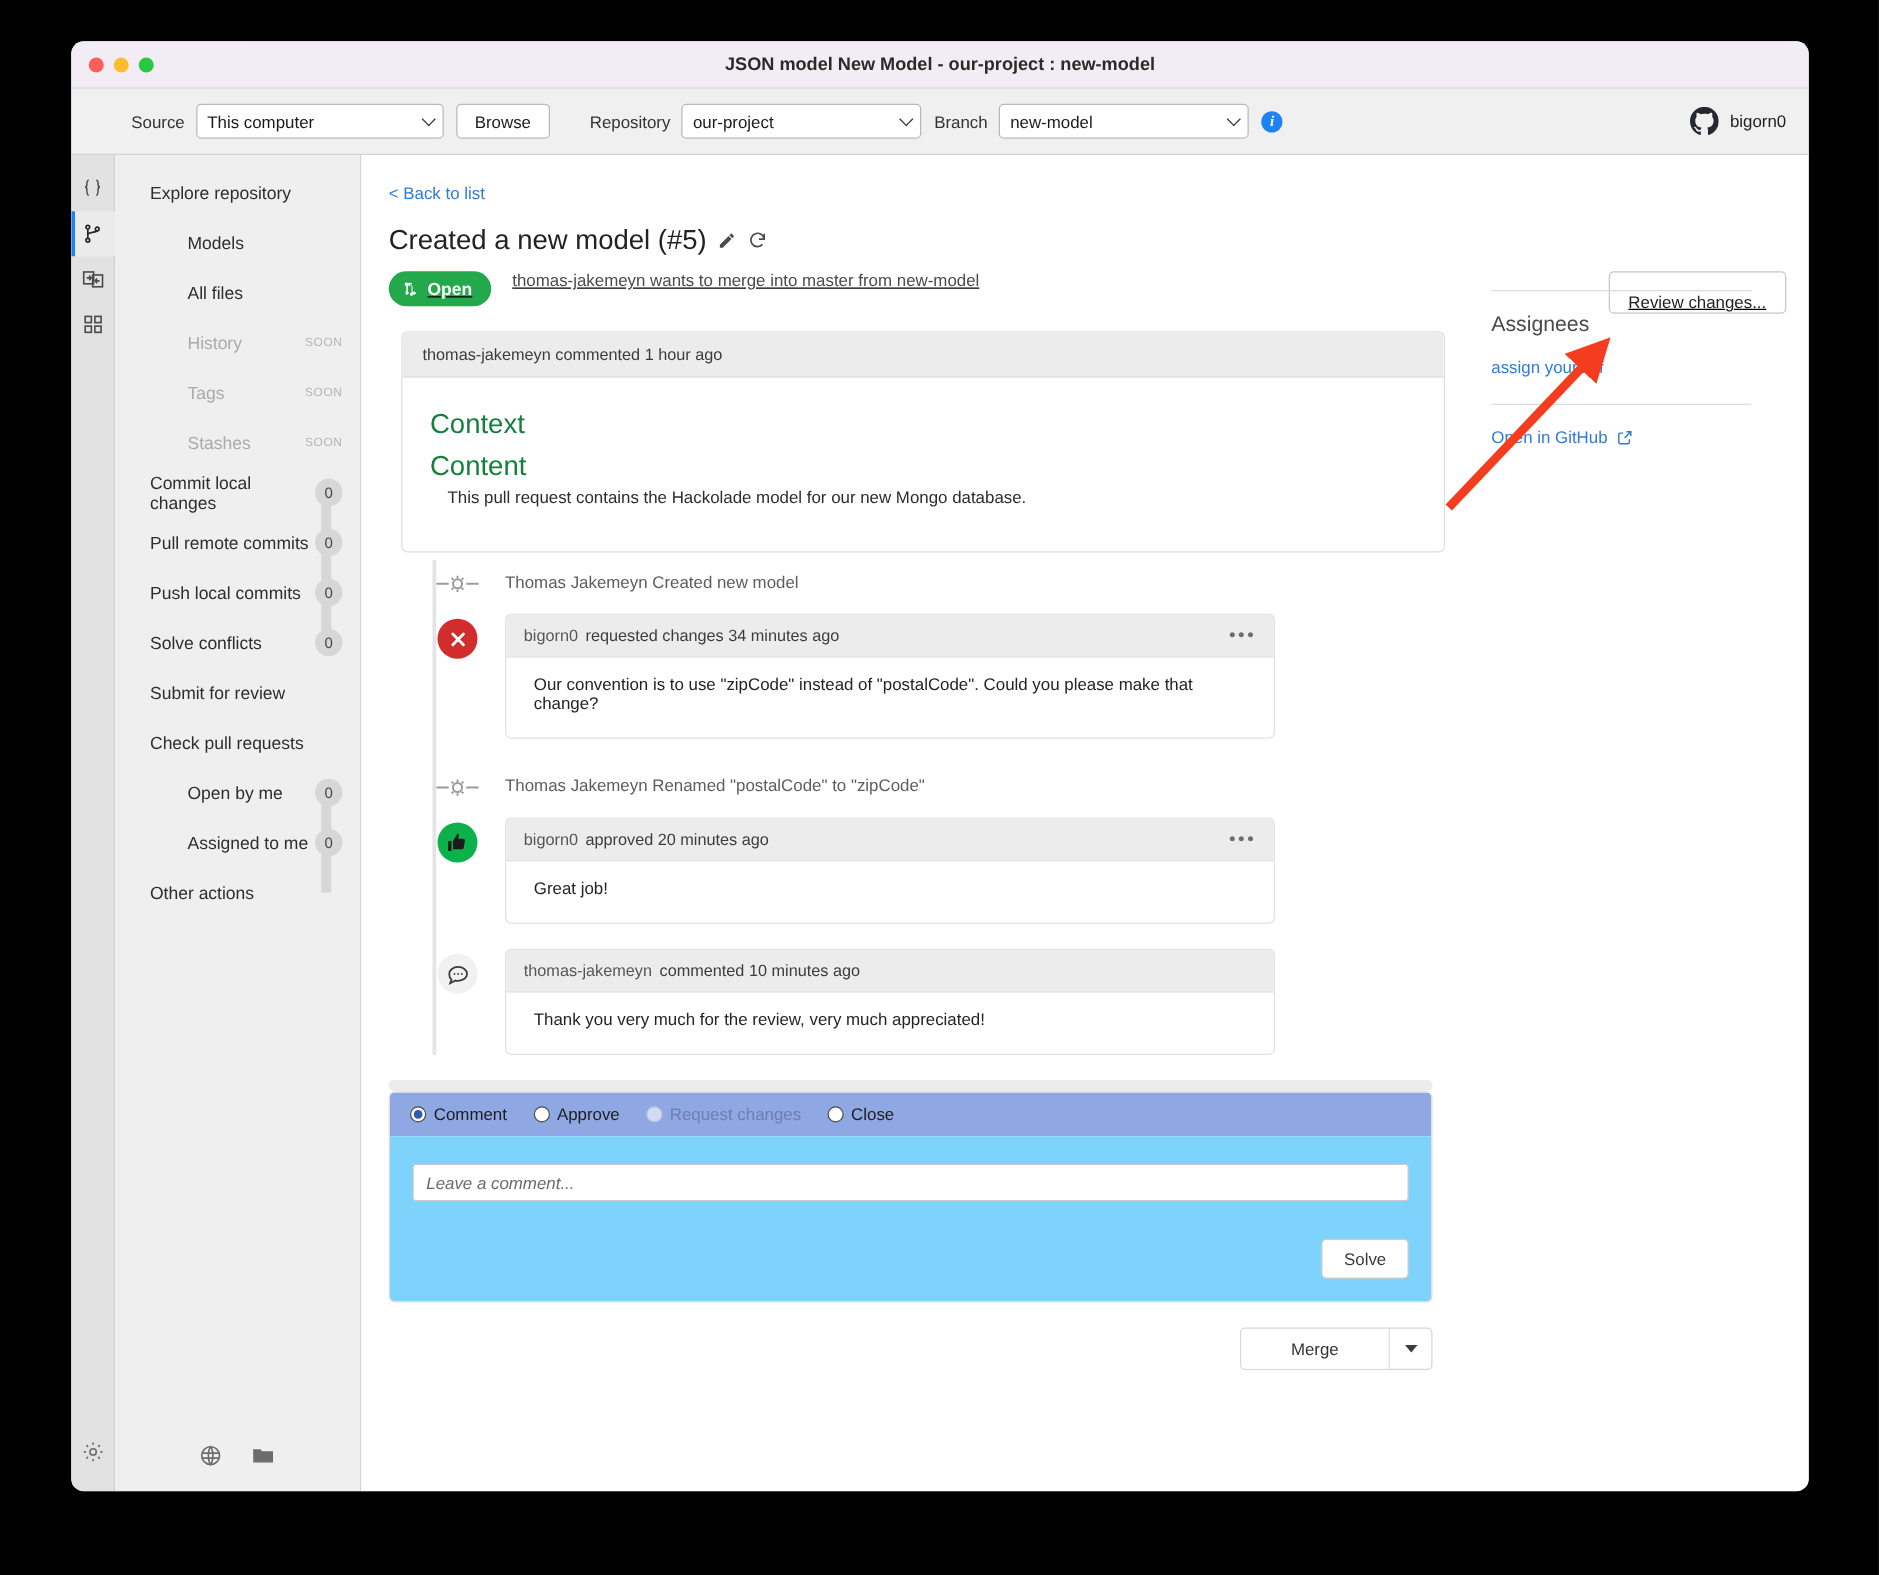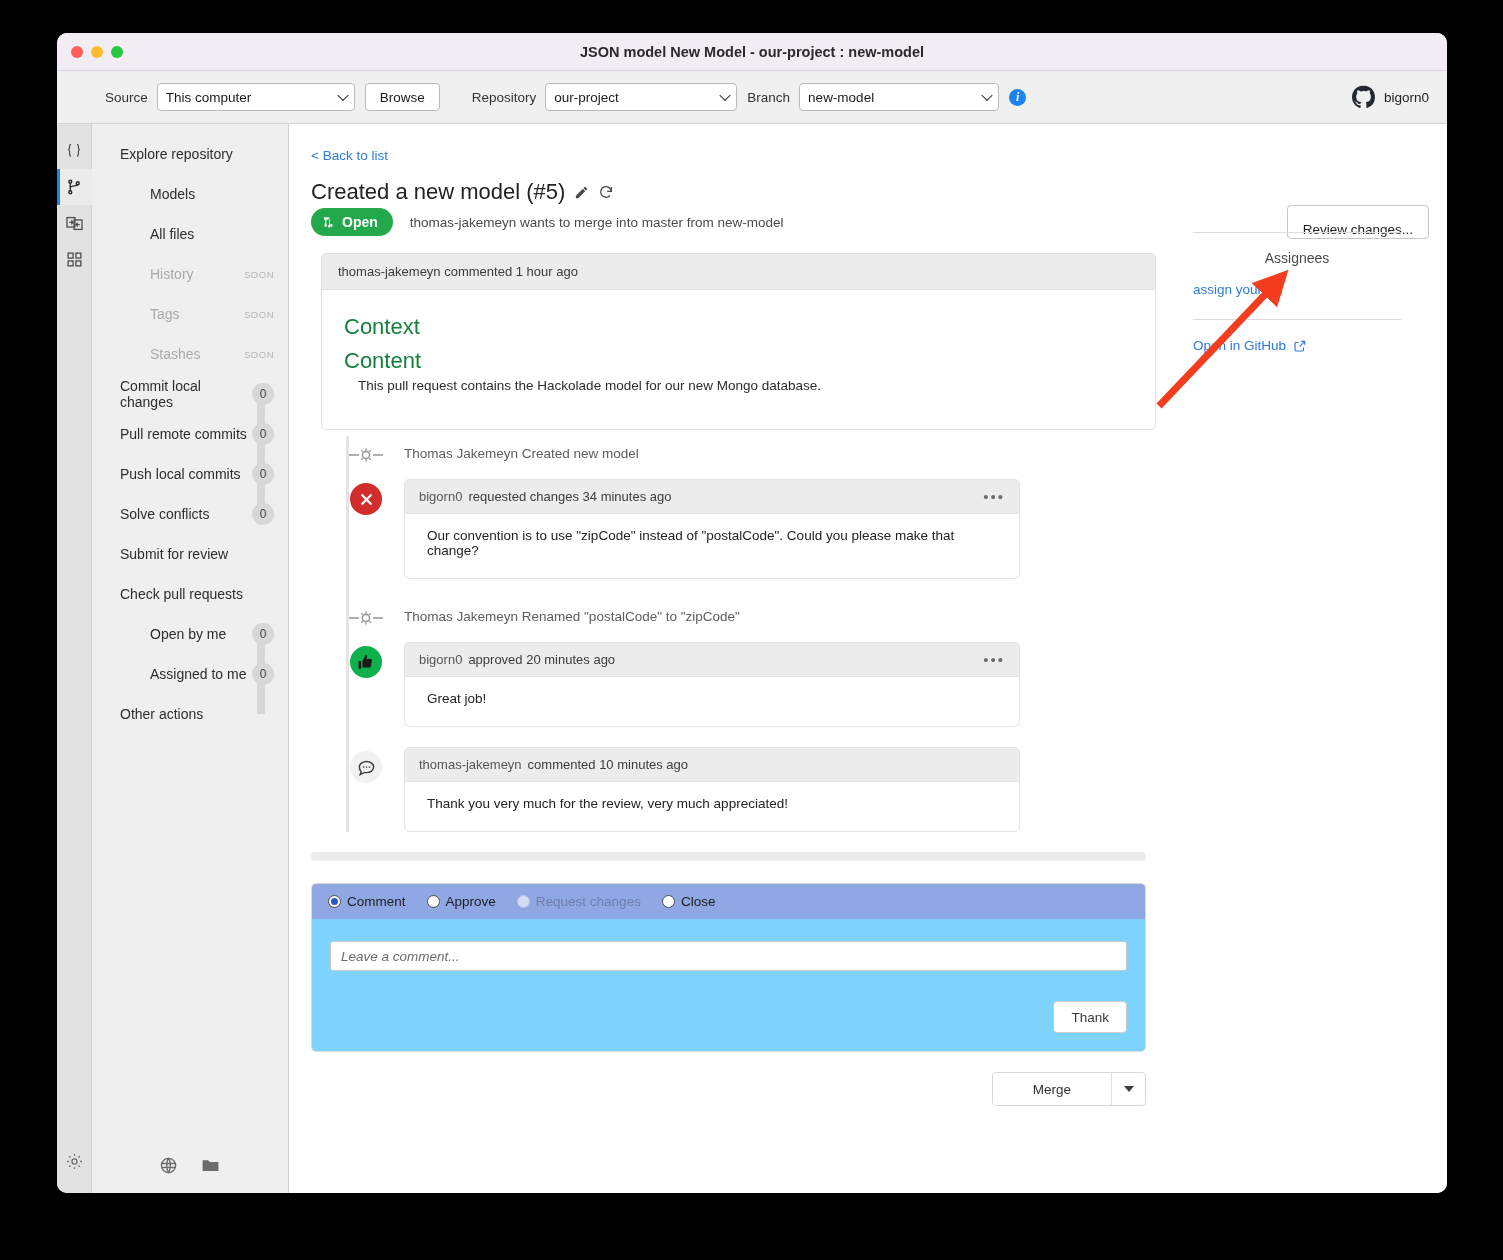--- a/index.html
+++ b/index.html
@@ -144,21 +144,21 @@
     flex: 1; background: #ffffff; position: relative;
     padding: 22px 0 0 0; overflow: hidden;
   }
   .main-inner { padding-left: 22px; padding-right: 18px; }
   .back-link {
     font-size: 13.5px; color: #2f7bd6; cursor: pointer; display:inline-block;
   }
   .pr-title-row { display: flex; align-items: center; gap: 9px; margin-top: 15px; }
   .pr-title { font-size: 22px; color: #222; font-weight: normal; }
   .ico-btn { color:#4a4a4a; cursor:pointer; display:flex; align-items:center; }
-  .status-row { display: flex; align-items: center; margin-top: 0; }
+  .status-row { display: flex; margin-top: 12px; text-decoration: underline; }
   .open-badge {
     background: #23a84c; color: #fff;
     border-radius: 14px; height: 28px; padding: 0 15px 0 11px;
     display: flex; align-items: center; gap: 7px;
     font-size: 14px; font-weight: bold;
   }
   .merge-text { font-size: 13.5px; color: #4a4a4a; margin-left: 17px; }
   .review-btn {
     margin-left: auto;
     height: 30px; padding: 16px 15px;
@@ -213,21 +213,21 @@
   .ci-green { background: #0db14b; }
   .ci-grey { background: #f1f1f1; }
   .commit-node { width: 40px; height: 22px; display:flex; align-items:center; justify-content:center; }
   
   .hscroll {
     margin-top: 12px; width: 835px; height: 9px;
     background: #ececec; border-radius: 4px;
   }
   
   .form-card {
-    margin-top: 22px; width: 835px;
+    width: 835px;
     border: 1px solid #dcdcdc; border-radius: 5px; overflow: hidden;
   }
   .form-head {
     background: #8fa8e4; padding: 10px 16px;
     display: flex; align-items: center; gap: 7px;
     font-size: 13.5px; color: #1d1d1d;
   }
   .radio {
     width: 13px; height: 13px; border-radius: 50%;
     border: 1.5px solid #4d4d4d; background: #fff;
@@ -275,21 +275,21 @@
   .caret-dn {
     width: 0; height: 0; border-left: 5px solid transparent;
     border-right: 5px solid transparent; border-top: 6px solid #3c3c3c;
   }
   
   .right-panel {
     position: absolute; right: 46px; top: 108px; width: 208px;
   }
   .rp-rule { height: 1px; background: #dcdcdc; }
   .rp-block { padding: 17px 0 22px 0; }
-  .rp-title { font-size: 14px; color: #4a4a4a; margin-bottom: 16px; text-align: center; }
+  .rp-title { font-size: 17px; color: #4a4a4a; margin-bottom: 16px; }
   .rp-link { font-size: 13.5px; color: #2f7bd6; cursor: pointer; }
   .rp-link2 { font-size: 13.5px; color: #2f7bd6; cursor: pointer; display:flex; align-items:center; gap:7px; padding-top: 18px;}
   
   .arrow-svg { position: absolute; left: 1090px; top: 225px; pointer-events: none; }
 </style>
 </head>
 <body>
 
 <div class="window">
 
@@ -598,21 +598,21 @@
                 <span class="radio-lbl dim">Request changes</span>
               </span>
               <span class="rwrap">
                 <span class="radio"></span>
                 <span class="radio-lbl">Close</span>
               </span>
             </div>
           <div class="form-body">
             <input class="comment-input" type="text" placeholder="Leave a comment..." style="">
             <div class="submit-row">
-              <button class="submit-btn">Thank</button>
+              <button class="submit-btn">Solve</button>
             </div>
           </div>
         </div>
 
         <div class="merge-row">
           <div class="merge-btn">
             <button class="merge-main">Merge</button>
             <div class="merge-caret">
               <span class="caret-dn"></span>
             </div>

